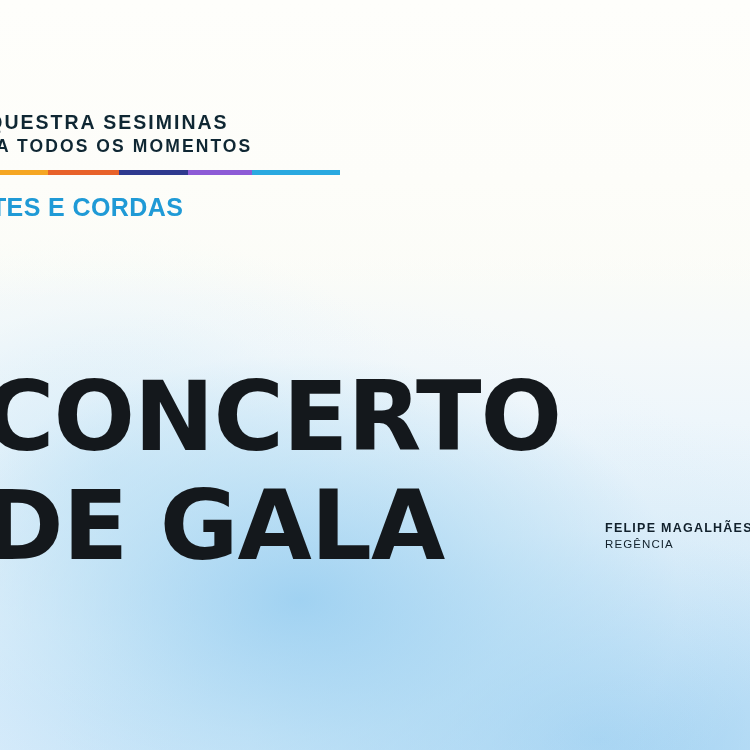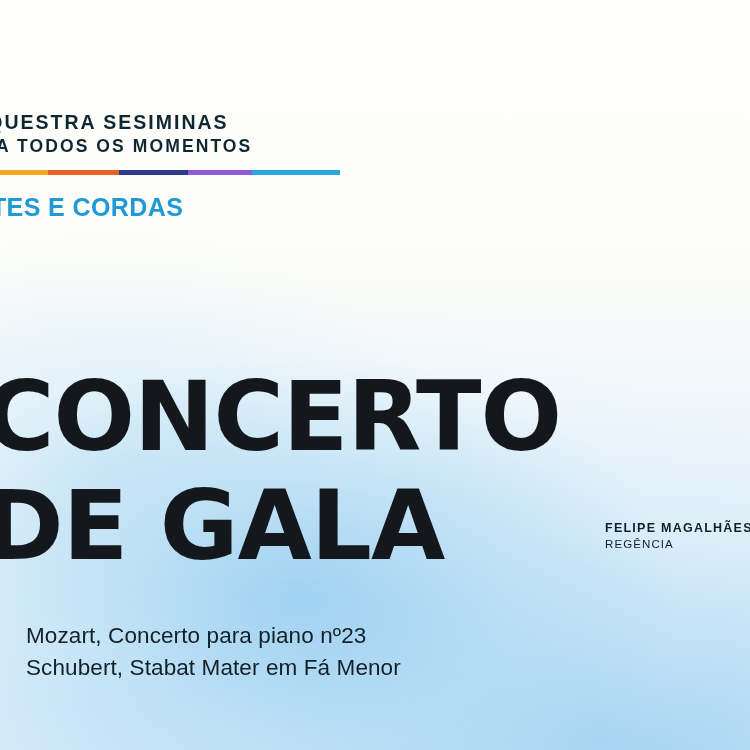--- a/index.html
+++ b/index.html
@@ -161,18 +161,14 @@
   <div class="title-wrap">
     <div class="title-line">CONCERTO</div>
     <div class="title-line second">DE GALA</div>
   </div>
 
   <div class="credit">
     <div class="credit-name">FELIPE MAGALHÃES</div>
     <div class="credit-role">REGÊNCIA</div>
   </div>
 
-  <div class="program">
-    <div class="program-line">Mozart, Concerto para piano nº23</div>
-    <div class="program-line">Schubert, Stabat Mater em Fá Menor</div>
-  </div>
 
 </div>
 
 </body></html>

